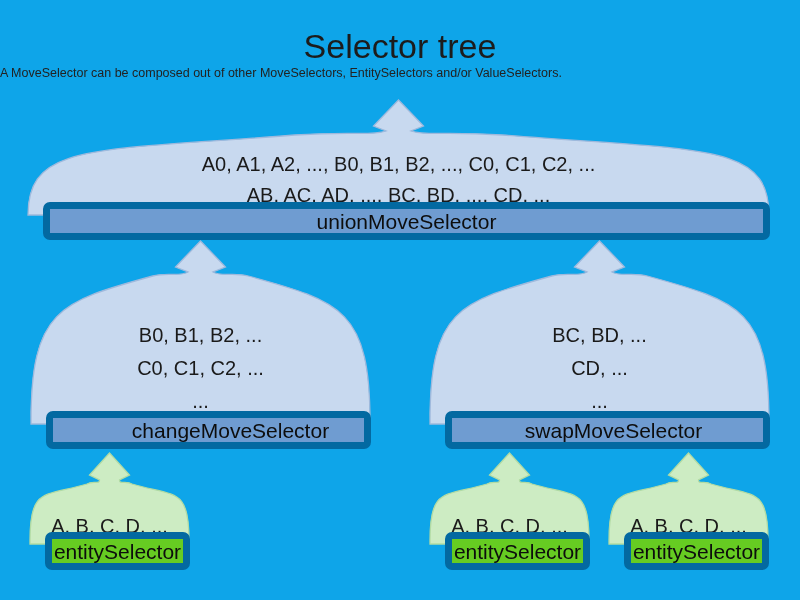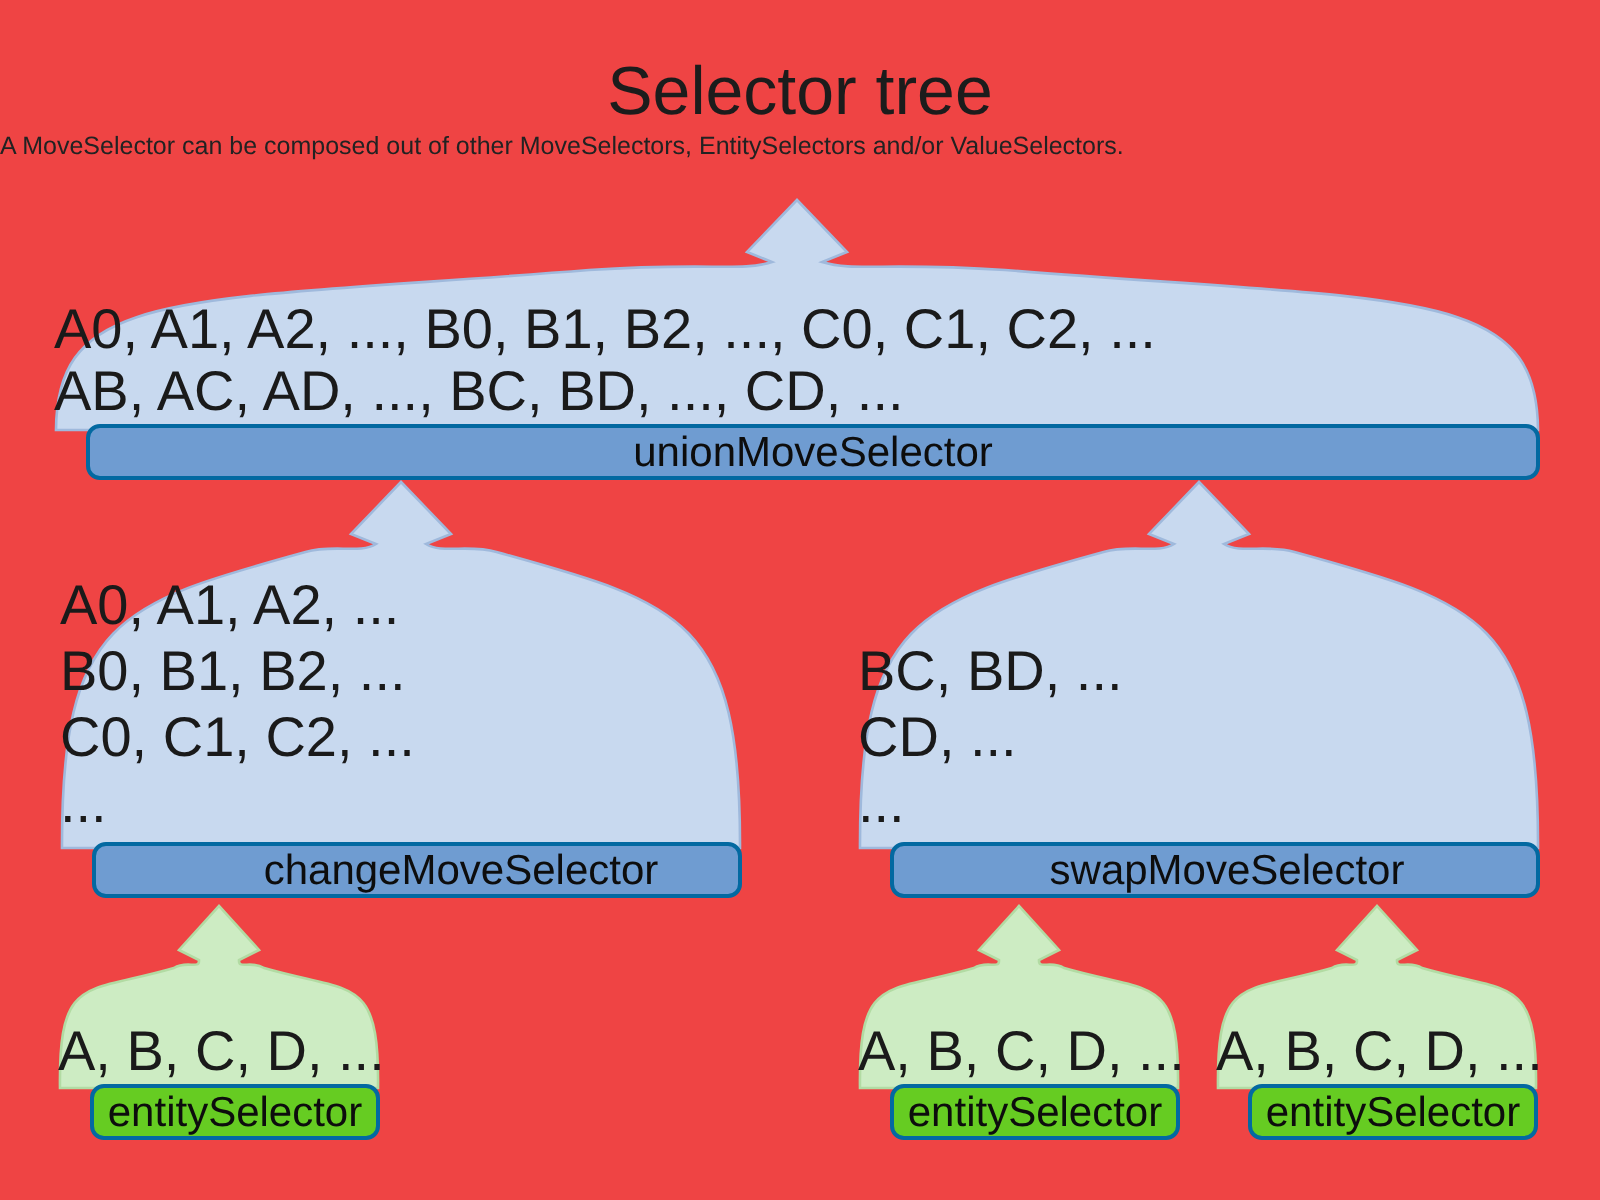--- a/index.html
+++ b/index.html
@@ -1,41 +1,41 @@
 <!DOCTYPE html>
 <html><head>
 <meta charset="utf-8">
 <style>
   html,body{margin:0;padding:0;background:#ffffff;}
   #canvas{
     position:relative;width:800px;height:600px;overflow:hidden;
     font-family:"Liberation Sans","DejaVu Sans",sans-serif;
-    color:#1a1a1a;background:#ef4444;
+    color:#1a1a1a;background:#0ea5e9;
   }
   .title{
     position:absolute;top:28px;left:0;right:0;text-align:center;
     font-size:34px;line-height:36px;color:#1c1c1c;
   }
   .subtitle{
     position:absolute;top:66px;left:0;right:0;text-align:left;
     font-size:12.5px;line-height:15px;color:#222;
   }
   .node{position:absolute;}
   .dome{position:absolute;left:0;top:0;display:block;}
   .lines{
-    position:absolute;left:0;right:0;
-    font-size:28px;color:#1a1a1a;
+    position:absolute;left:0;right:0;text-align:center;
+    font-size:20px;color:#1a1a1a;
   }
   .lines .ln{white-space:nowrap;}
   .lines-top{bottom:29px;line-height:31px;}
   .lines-mid{bottom:31px;line-height:33px;}
   .lines-bot{bottom:29px;line-height:30px;}
   .bar{
     position:absolute;left:16px;right:0;bottom:0;height:24px;
-    border:2px solid #0369a1;border-radius:7px;
+    border:7px solid #0369a1;border-radius:7px;
     display:flex;align-items:center;justify-content:center;
     font-size:21px;line-height:21px;color:#0d0d0d;
   }
 </style>
 </head>
 <body>
 
 <div id="canvas">
 
   <div class="title">Selector tree</div>
@@ -50,21 +50,20 @@
       <div class="ln">AB, AC, AD, ..., BC, BD, ..., CD, ...</div>
     </div>
     <div class="bar" style="background: rgb(111, 156, 209);">unionMoveSelector</div>
   </div>
 
   <div class="node" id="n-change" style="left:30px;top:240px;width:341px;height:209px">
     <svg class="dome" width="341" height="185" viewBox="0 0 341 185">
         <path d="M 1 184 C 0.682 69.92 28.985000000000003 61.760000000000005 122.75999999999999 36 C 136.4 32 150.04 37 158 32 L 145.5 27 L 170.5 1 L 195.5 27 L 183 32 C 190.96 37 204.6 32 218.24 36 C 312.015 61.760000000000005 340.318 69.92 340 184 Z" fill="#c8d9ef" stroke="#9fb9dc" stroke-width="1.3"></path>
       </svg>
     <div class="lines lines-mid">
-      <div class="ln">A0, A1, A2, ...</div>
       <div class="ln">B0, B1, B2, ...</div>
       <div class="ln">C0, C1, C2, ...</div>
       <div class="ln">...</div>
     </div>
     <div class="bar" style="background: rgb(111, 156, 209); padding-left: 44px;">changeMoveSelector</div>
   </div>
 
   <div class="node" id="n-swap" style="left:429px;top:240px;width:341px;height:209px">
     <svg class="dome" width="341" height="185" viewBox="0 0 341 185">
         <path d="M 1 184 C 0.682 69.92 28.985000000000003 61.760000000000005 122.75999999999999 36 C 136.4 32 150.04 37 158 32 L 145.5 27 L 170.5 1 L 195.5 27 L 183 32 C 190.96 37 204.6 32 218.24 36 C 312.015 61.760000000000005 340.318 69.92 340 184 Z" fill="#c8d9ef" stroke="#9fb9dc" stroke-width="1.3"></path>

